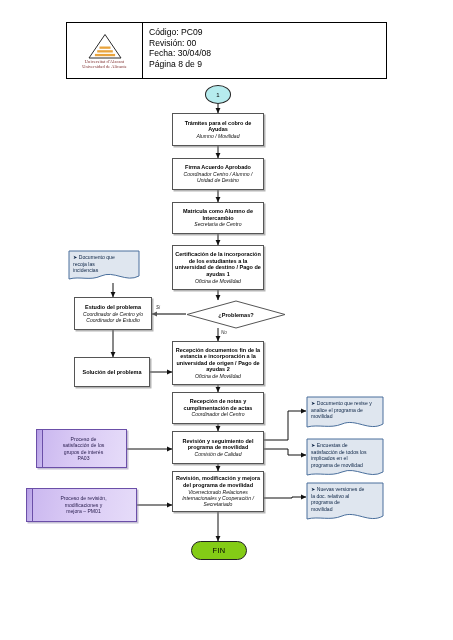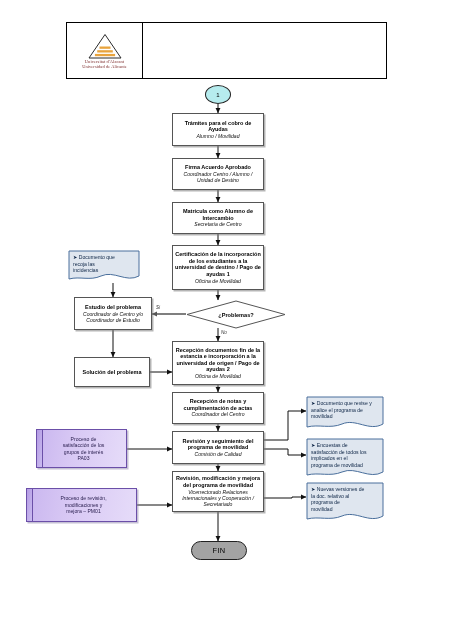--- a/index.html
+++ b/index.html
@@ -74,21 +74,21 @@
   
   .diamond{position:absolute;}
   .diamond .dlabel{
     position:absolute;left:0;top:0;width:100%;height:100%;
     display:flex;align-items:center;justify-content:center;
     font-weight:bold;font-size:5.6px;color:#000;
   }
 
   
   .term{
-    border:1px solid #222;border-radius:999px;background:#a3a3a3;
+    border:1px solid #222;border-radius:999px;background:#84cc16;
     display:flex;align-items:center;justify-content:center;
     font-size:7.4px;color:#000;letter-spacing:.3px;
   }
 
   
   .doc{position:absolute;}
   .doc .dtext{
     position:absolute;left:0;top:0;width:100%;
     box-sizing:border-box;padding:4px 3px 0 5px;
     font-size:5.1px;line-height:6.5px;color:#0b2344;
@@ -125,20 +125,26 @@
         <svg width="34" height="26" viewBox="0 0 34 26">
           <polygon points="17,1.5 33,25 1,25" fill="#ffffff" stroke="#2b2b2b" stroke-width="1"></polygon>
           <rect x="11.5" y="13.5" width="11" height="2.3" fill="#e8a33d"></rect>
           <rect x="9.2" y="17.2" width="15.6" height="2.3" fill="#e8a33d"></rect>
           <rect x="6.9" y="20.9" width="20.2" height="2.3" fill="#e8a33d"></rect>
         </svg>
       </div>
       <div class="logo-txt">Universitat d'Alacant</div>
       <div class="logo-txt">Universidad de Alicante</div>
     </div>
+    <div class="hdr-meta">
+      <div>Código: PC09</div>
+      <div>Revisión: 00</div>
+      <div>Fecha: 30/04/08</div>
+      <div>Página 8 de 9</div>
+    </div>
   </div>
 
   <div class="canvas">
 
     <svg class="lines">
       <defs>
         <marker id="ah" markerWidth="7" markerHeight="7" refX="5.4" refY="2.6" orient="auto" markerUnits="userSpaceOnUse">
           <path d="M0,0 L5.6,2.6 L0,5.2 z" fill="#111"></path>
         </marker>
         <marker id="ahg" markerWidth="7" markerHeight="7" refX="5.4" refY="2.6" orient="auto" markerUnits="userSpaceOnUse">

